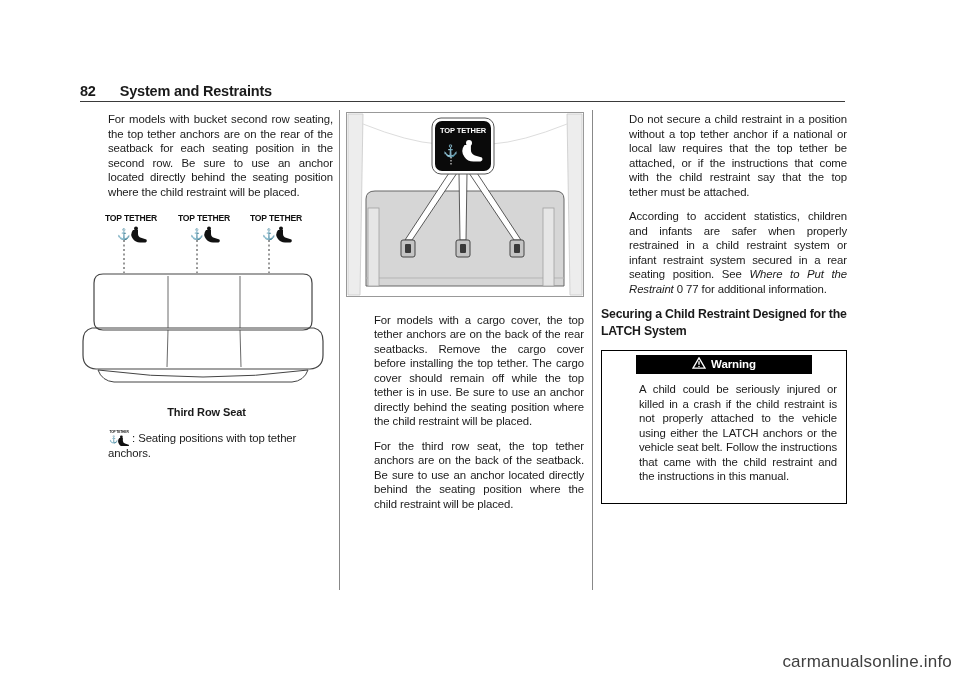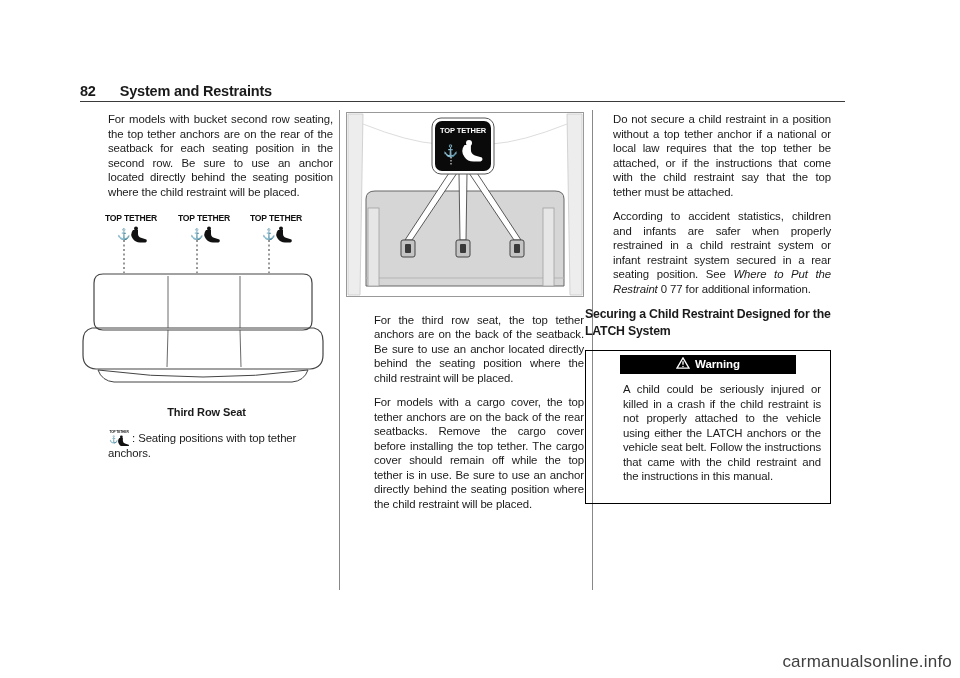--- a/index.html
+++ b/index.html
@@ -16,21 +16,21 @@
   
   .header { position:absolute; left:80px; top:83px; width:765px; font-size:14.5px; font-weight:bold; letter-spacing:-0.2px; }
   .header .pagenum { margin-right:24px;margin-top:12px; }
   .header-rule { position:absolute; left:80px; top:101px; width:765px; border-top:1.5px solid #3a3a3a; }
 
   
   .col { position:absolute; top:112px; font-size:11.4px; line-height:14.5px; letter-spacing:-0.1px; text-align:justify; }
   .col p { margin-bottom:10px;margin-left:28px; }
   #col1 { left:80px;  width:253px; }
   #col2 { left:346px; width:238px; }
-  #col3 { left:585px; width:246px; }
+  #col3 { left:601px; width:246px; }
   .vdiv { position:absolute; top:110px; height:480px; border-left:1px solid #888; }
 
   
   .figure1 { margin:4px 0 8px 0; }
   .figlabel { font-size:8.6px; font-weight:bold; letter-spacing:-0.2px; fill:#111; }
   .anchorglyph { font-size:11px; fill:#111; }
   .dotl { stroke:#333; stroke-width:1; stroke-dasharray:2,2.5; }
   .seatline { stroke:#444; fill:none; }
   .caption { text-align:center; font-weight:bold; font-size:11px; margin-top:10px; margin-bottom:10px; }
 
@@ -179,22 +179,22 @@
           <text class="badgeanchor" x="105" y="43" text-anchor="middle">⚓</text>
           <line x1="105" y1="45" x2="105" y2="54" stroke="#fff" stroke-width="1" stroke-dasharray="1.5,1.5"></line>
           <g transform="translate(117,27)" fill="#fff">
             <circle cx="6" cy="4" r="3"></circle>
             <path d="M1.5,6 q-4.5,6 0,12 q3,4.5 9,4.5 l7,0 q3,-1.1 1.4,-4 l-7,-2.1 q-4,-1.3 -4,-5.3 l0,-5.1 z"></path>
           </g>
         </g>
       </svg>
     </div>
 
+    <p>For models with a cargo cover, the top tether anchors are on the back of the rear seatbacks. Remove the cargo cover before installing the top tether. The cargo cover should remain off while the top tether is in use. Be sure to use an anchor directly behind the seating position where the child restraint will be placed.</p>
     <p>For the third row seat, the top tether anchors are on the back of the seatback. Be sure to use an anchor located directly behind the seating position where the child restraint will be placed.</p>
-    <p>For models with a cargo cover, the top tether anchors are on the back of the rear seatbacks. Remove the cargo cover before installing the top tether. The cargo cover should remain off while the top tether is in use. Be sure to use an anchor directly behind the seating position where the child restraint will be placed.</p>
   </div>
 
   <div class="col" id="col3">
     <p>Do not secure a child restraint in a position without a top tether anchor if a national or local law requires that the top tether be attached, or if the instructions that come with the child restraint say that the top tether must be attached.</p>
 
     <p><span>According to accident statistics, children and infants are safer when properly restrained in a child restraint system or infant restraint system secured in a rear seating position. See </span><span class="refitalic">Where to Put the Restraint</span><span> 0 77 for additional information.</span></p>
 
     <h2 class="heading">Securing a Child Restraint Designed for the LATCH System</h2>
 
     <div class="warnbox">

